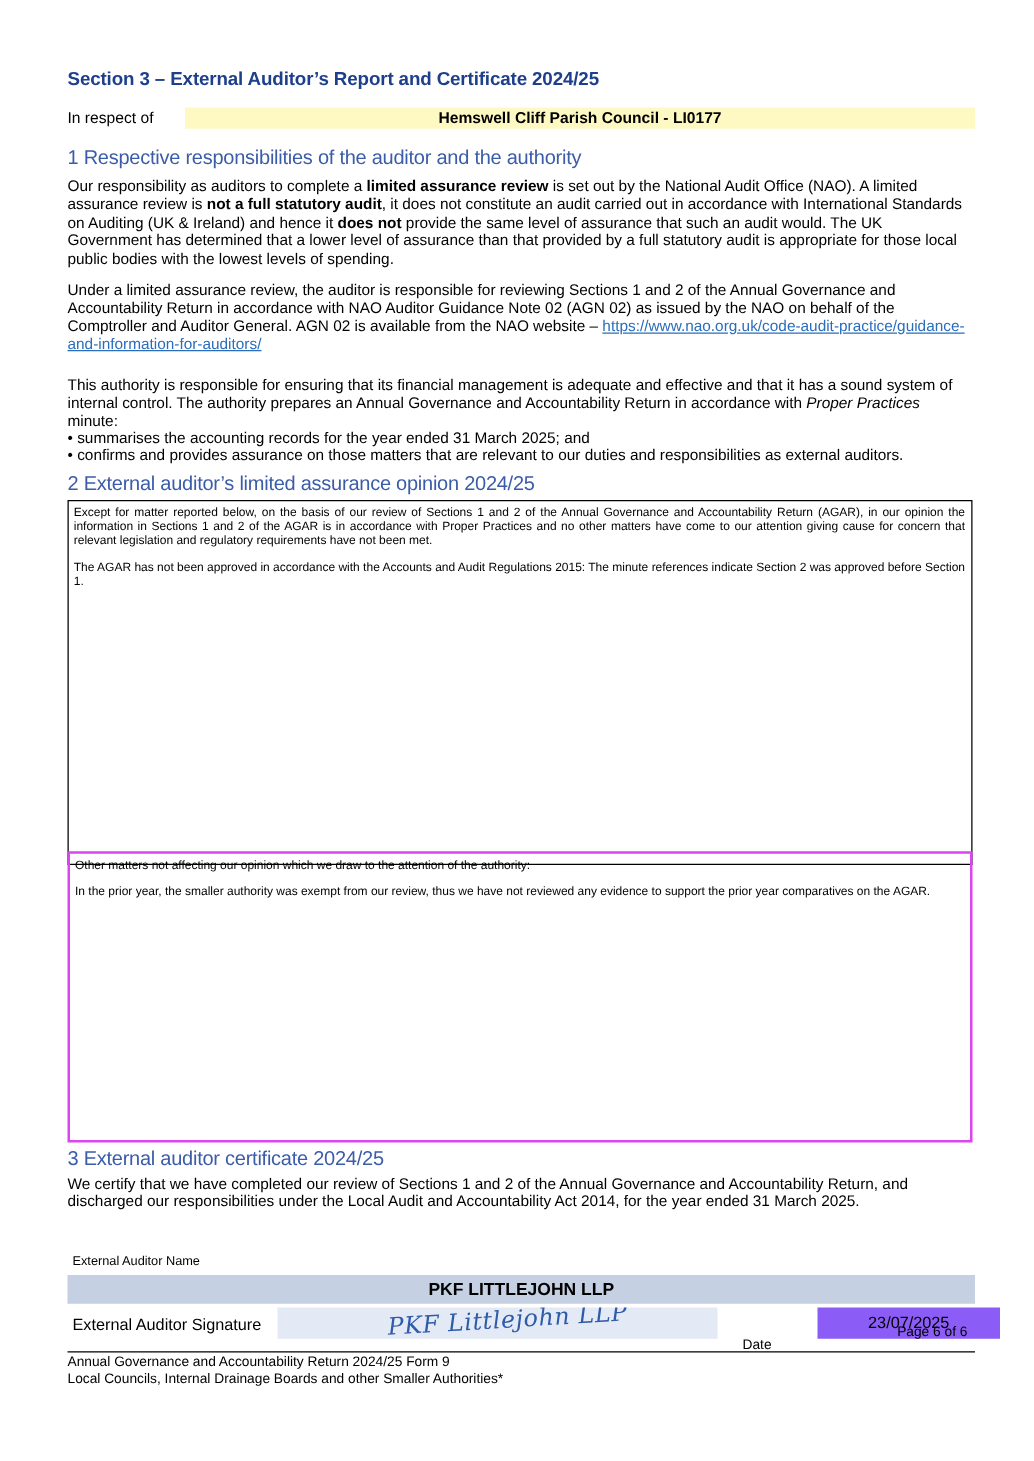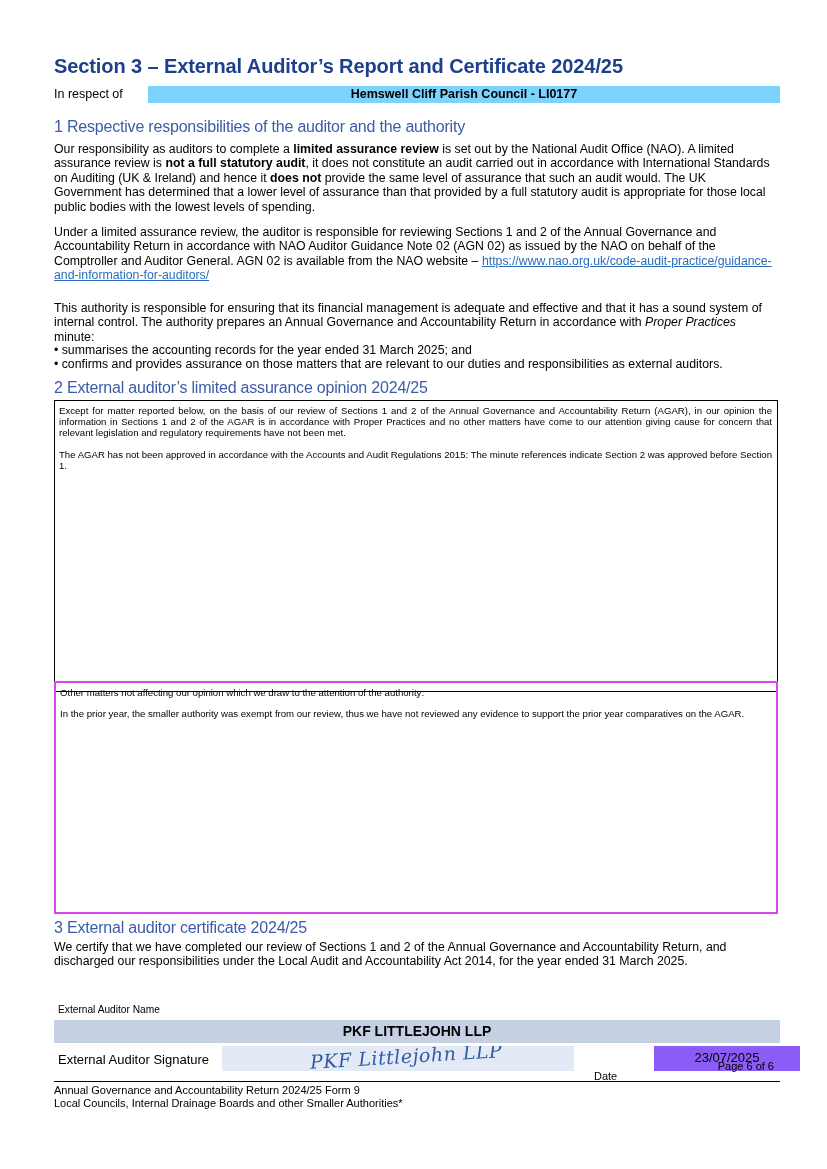--- a/index.html
+++ b/index.html
@@ -21,21 +21,21 @@
     top: 0;
     width: 726px;
     height: 1169px;
   }
 
   
   .section-title {
     position: absolute;
     left: 0;
     top: 55px;
-    font-size: 20px;
+    font-size: 15px;
     font-weight: bold;
     color: #1d3f8c;
     letter-spacing: -0.1px;
     white-space: nowrap;
   }
   .sub-head {
     font-size: 16px;
     font-weight: normal;
     color: #3b5ca8;
     letter-spacing: -0.2px;
@@ -55,21 +55,21 @@
     left: 0;
     top: 1px;
     font-size: 12.5px;
   }
   .respect-field {
     position: absolute;
     left: 94px;
     top: 0;
     width: 632px;
     height: 17px;
-    background: #7dd3fc;
+    background: #fef9c3;
   }
   .respect-value {
     position: absolute;
     left: 0;
     top: 1px;
     width: 632px;
     text-align: center;
     font-size: 12.5px;
     font-weight: bold;
   }

